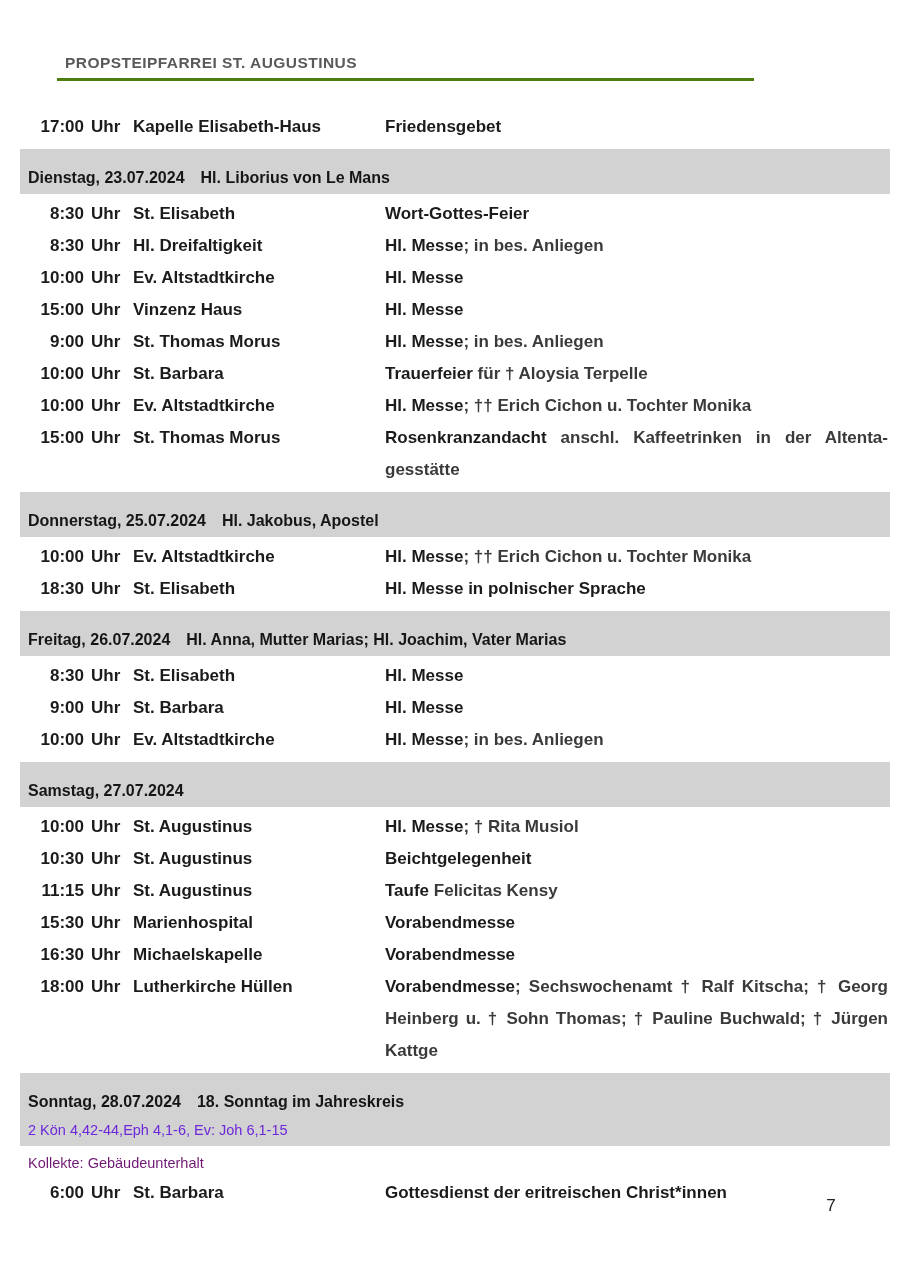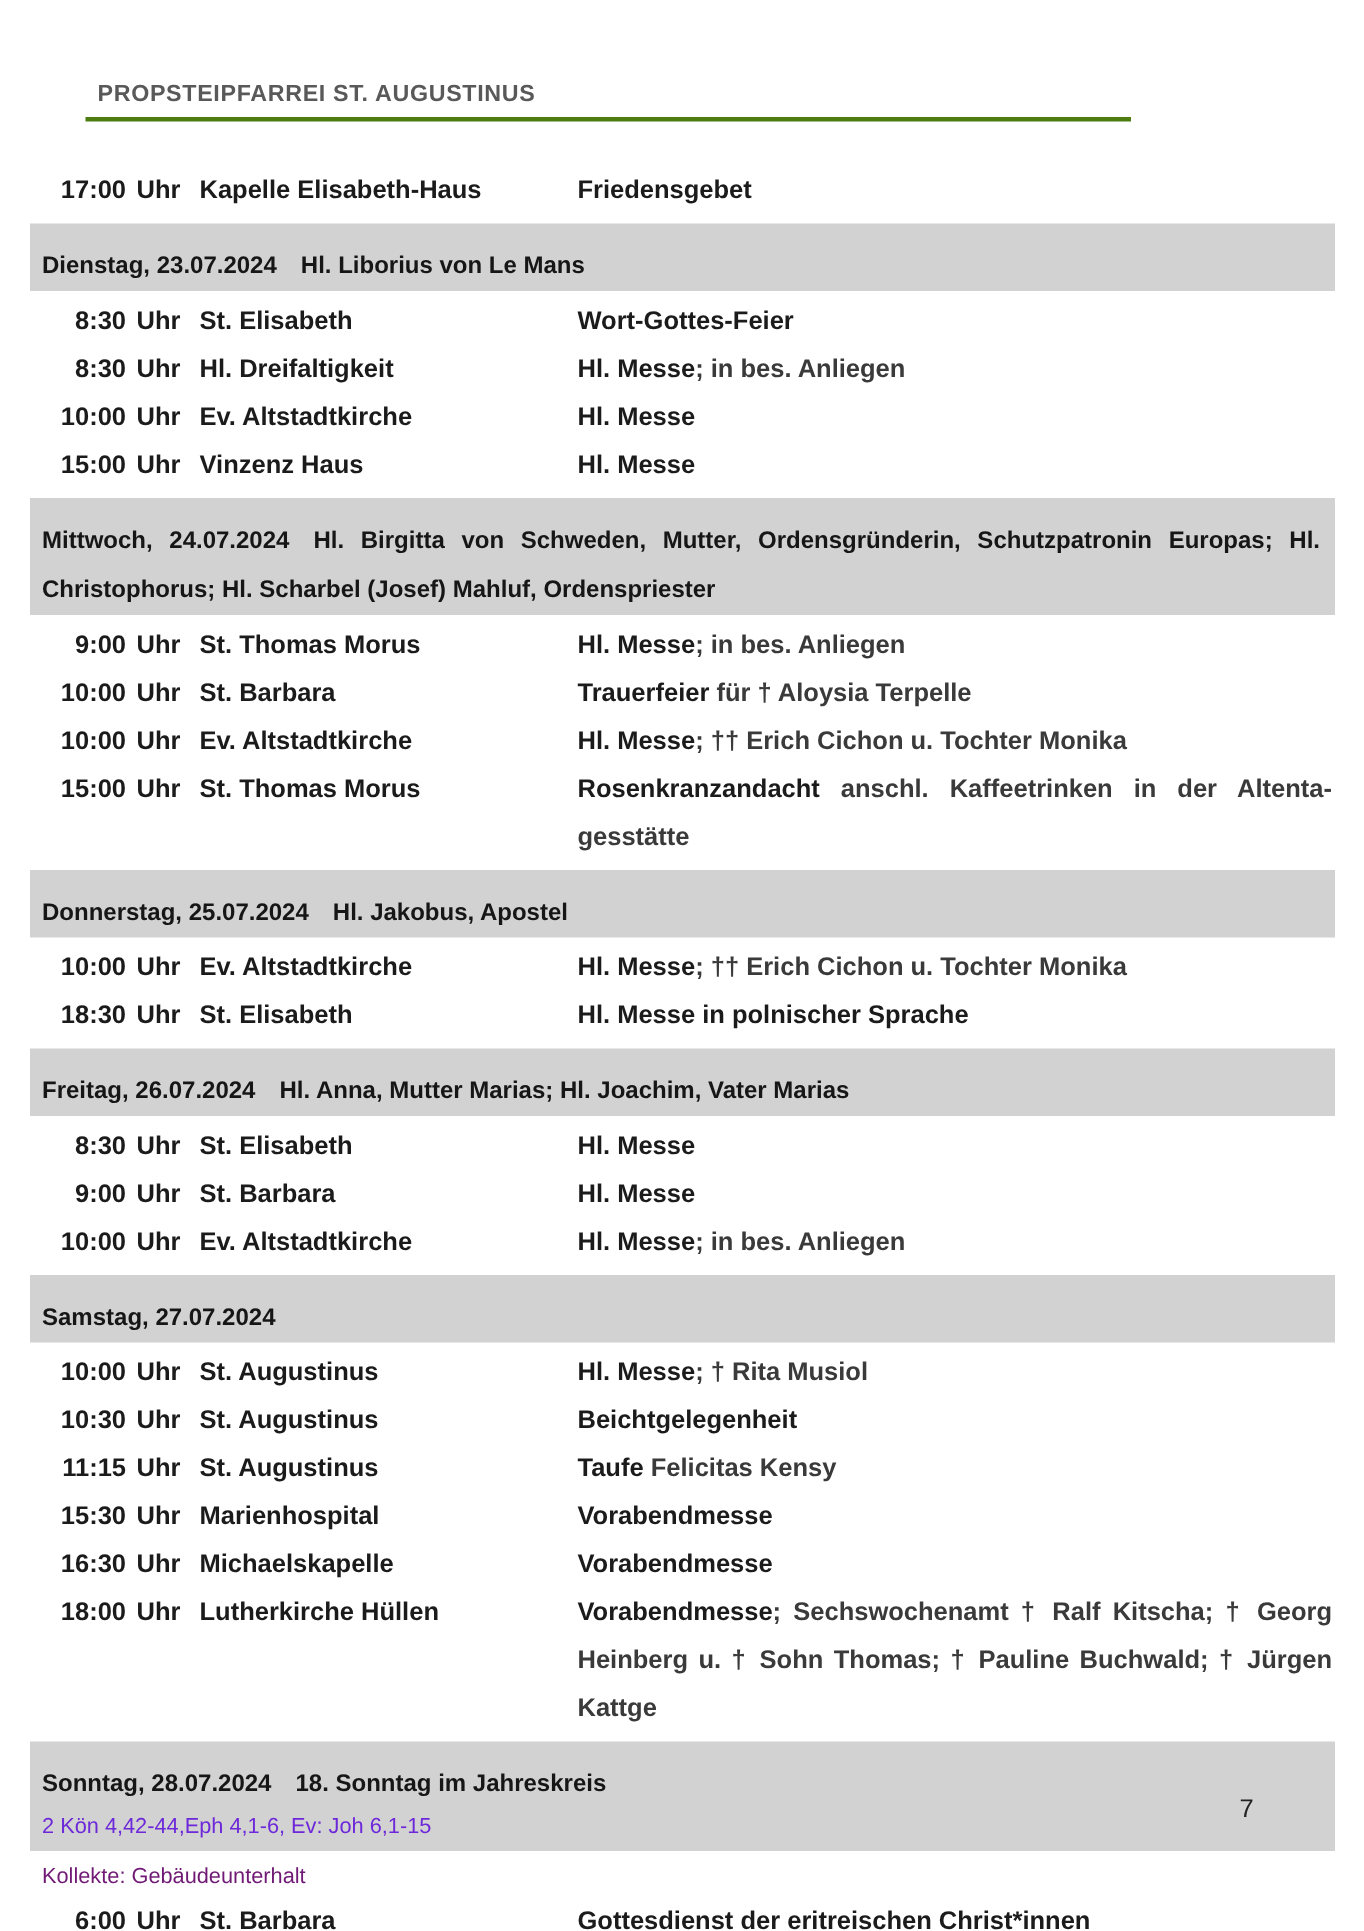--- a/index.html
+++ b/index.html
@@ -79,23 +79,20 @@
         <div class="suhr">Uhr</div>
         <div class="sloc">Ev. Altstadtkirche</div>
         <div class="sdesc"><span class="event">Hl. Messe</span></div>
       </div>
       <div class="srow">
         <div class="stime">15:00</div>
         <div class="suhr">Uhr</div>
         <div class="sloc">Vinzenz Haus</div>
         <div class="sdesc"><span class="event">Hl. Messe</span></div>
       </div>
-      <div class="banner">
-        <div class="banner-line"><span>Mittwoch, 24.07.2024</span><span class="feast-gap"></span><span>Hl. Birgitta von Schweden, Mutter, Ordensgründerin, Schutzpatronin Eu­ropas; Hl. Christophorus; Hl. Scharbel (Josef) Mahluf, Ordenspriester</span></div>
-      </div>
       <div class="srow">
         <div class="stime">9:00</div>
         <div class="suhr">Uhr</div>
         <div class="sloc">St. Thomas Morus</div>
         <div class="sdesc"><span class="event">Hl. Messe</span><span class="detail">; in bes. Anliegen</span></div>
       </div>
       <div class="srow">
         <div class="stime">10:00</div>
         <div class="suhr">Uhr</div>
         <div class="sloc">St. Barbara</div>

